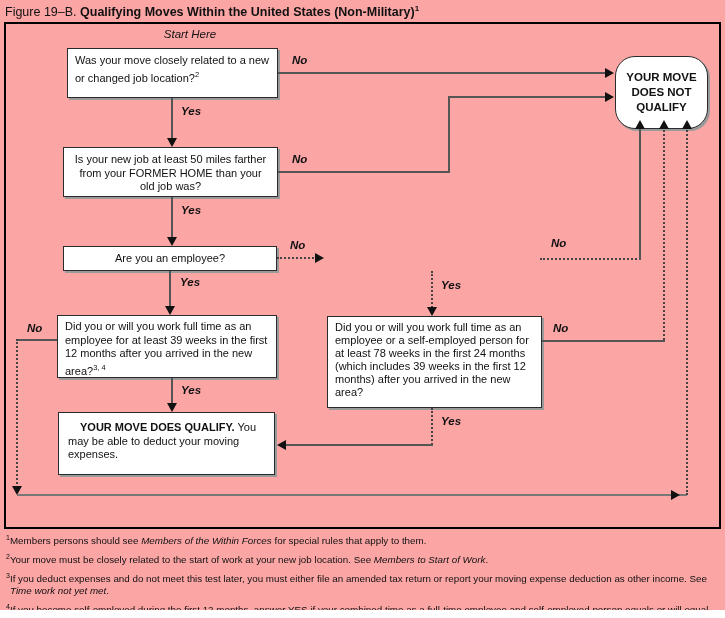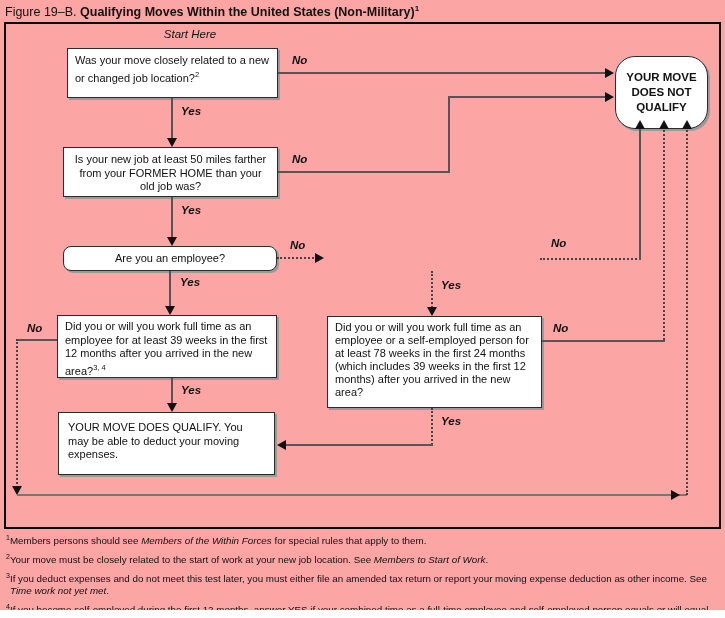--- a/index.html
+++ b/index.html
@@ -11,21 +11,21 @@
   .frame{position:absolute;left:4px;top:22px;width:713px;height:503px;border:2px solid #000;}
   .starthere{position:absolute;left:130px;top:28px;width:120px;text-align:center;
              font-style:italic;font-weight:normal;font-size:11.5px;}
   .box{position:absolute;border:1.5px solid #2b2b2b;background:#fff;
        box-shadow:2px 2px 0 #9a9a9a;font-size:11px;line-height:13.5px;
        padding:5px 7px;box-sizing:border-box;}
   .box sup{font-size:7.5px;}
   .boxcenter{display:flex;align-items:center;justify-content:center;text-align:center;padding:2px;}
   .dnq{display:flex;align-items:center;justify-content:center;text-align:center;
        font-weight:bold;font-size:11.5px;line-height:15px;}
-  .qualify .t{font-weight:normal;}
+  .qualify .t{font-weight:bold;margin-left:12px;}
   .lbl{position:absolute;font-style:italic;font-weight:bold;font-size:11.5px;white-space:nowrap;text-align:center;}
   .ln{position:absolute;}
   .h{height:2px;background:#555;}
   .v{width:2px;background:#555;}
   .hdot{height:0;border-top:2px dotted #444;background:none;}
   .vdot{width:0;border-left:2px dotted #444;background:none;}
   .hgray{height:2px;background:#777;}
   .arr{position:absolute;width:0;height:0;}
   .arr.down{border-left:5px solid transparent;border-right:5px solid transparent;border-top:9px solid #111;}
   .arr.up{border-left:5px solid transparent;border-right:5px solid transparent;border-bottom:9px solid #111;}
@@ -50,21 +50,21 @@
   <div class="starthere">Start Here</div>
 
   <div class="box" style="left:67px;top:48px;width:211px;height:50px;">
     <span>Was your move closely related to a new or changed job location?</span><sup>2</sup>
   </div>
 
   <div class="box" style="left:63px;top:147px;width:215px;height:50px;text-align:center;">
     <span>Is your new job at least 50 miles farther from your FORMER HOME than your old job was?</span>
   </div>
 
-  <div class="box boxcenter" style="left:63px;top:246px;width:214px;height:25px;border-radius:8px;">
+  <div class="box boxcenter" style="left:63px;top:246px;width:214px;height:25px;">
     <span>Are you an employee?</span>
   </div>
 
 
   <div class="box" style="left:57px;top:315px;width:220px;height:63px;padding:4px 7px;">
     <span>Did you or will you work full time as an employee for at least 39 weeks in the first 12 months after you arrived in the new area?</span><sup>3, 4</sup>
   </div>
 
   <div class="box" style="left:327px;top:316px;width:215px;height:92px;line-height:13px;padding:4px 7px;">
     <span>Did you or will you work full time as an employee or a self-employed person for at least 78 weeks in the first 24 months (which includes 39 weeks in the first 12 months) after you arrived in the new area?</span>

